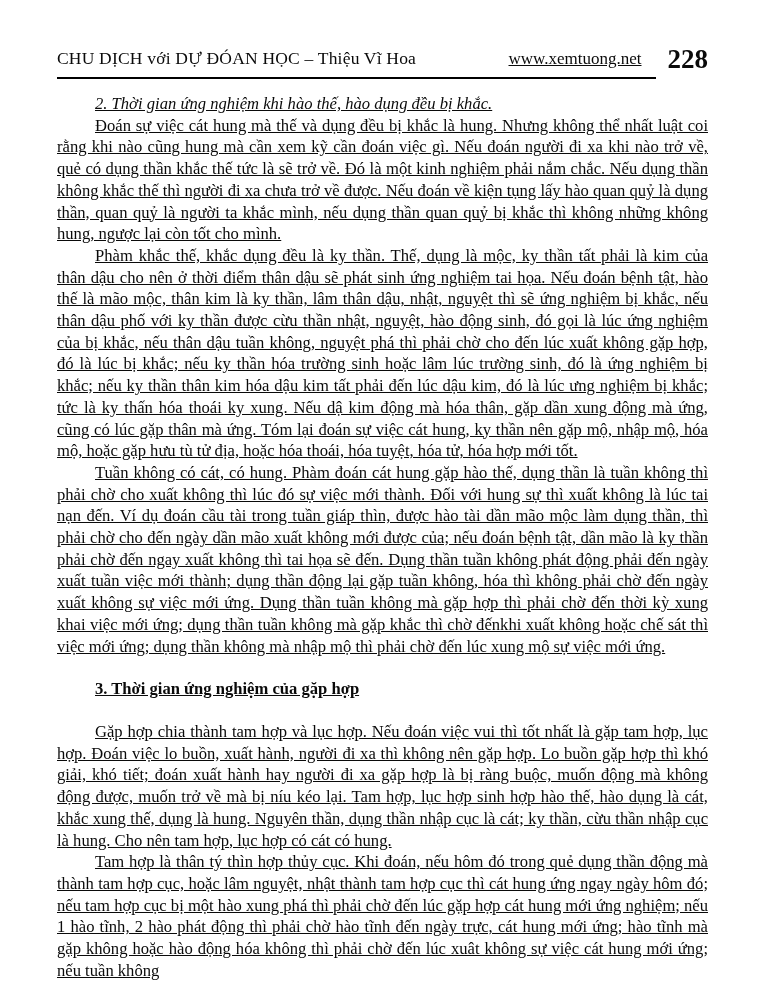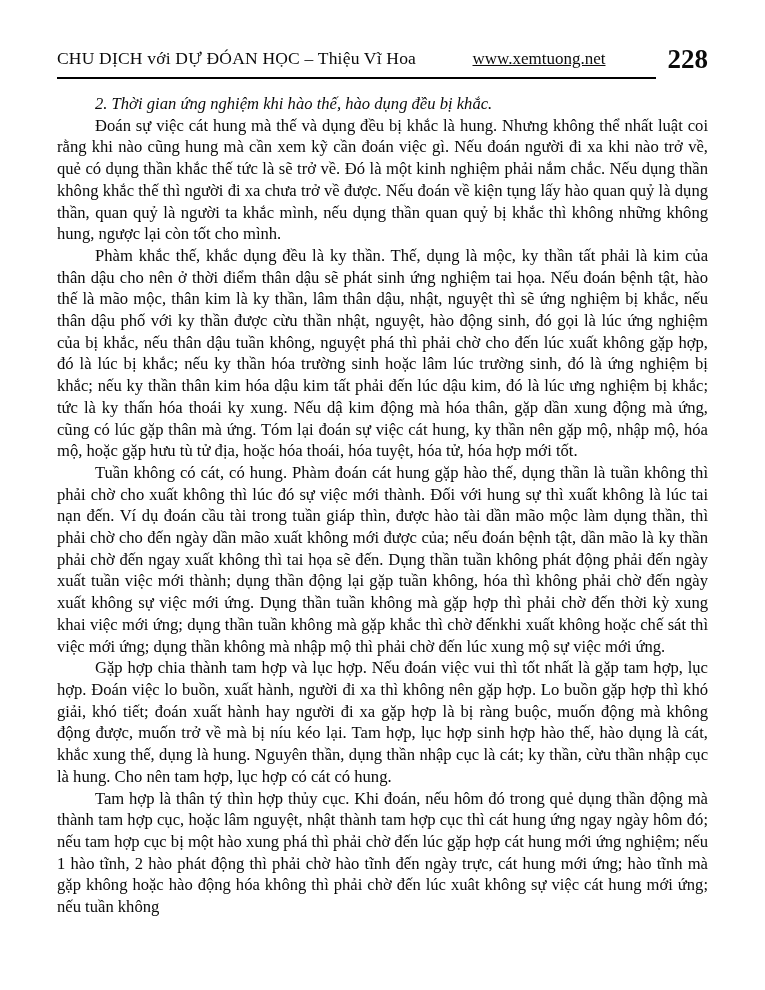--- a/index.html
+++ b/index.html
@@ -29,21 +29,21 @@
   .header .book-title {
     font-size: 17.5px;
     letter-spacing: 0.2px;
     white-space: nowrap;
   }
   .header .site-url {
     font-size: 17px;
     text-decoration: underline;
     color: #0a0a0a;
     margin-left: auto;
-    margin-right: 62px;
+    margin-right: 26px;
     white-space: nowrap;
   }
   .header .page-number {
     font-size: 27px;
     font-weight: bold;
     line-height: 1;
     position: relative;
     top: 4px;
     white-space: nowrap;
   }
@@ -54,20 +54,21 @@
   }
   .content {
     margin-top: 14px;
     font-size: 16.6px;
     line-height: 21.7px;
     text-align: justify;
   }
   .content p {
     margin: 0;
     text-indent: 38px;
+    text-decoration: underline;
   }
   .subheading-italic {
     font-style: italic;
     text-align: left;
   }
   .section-heading {
     font-weight: bold;
     text-indent: 38px;
     text-align: left;
     margin: 21px 0 21px 0 !important;
@@ -90,20 +91,21 @@
 
     <p class="subheading-italic">2. Thời gian ứng nghiệm khi hào thế, hào dụng đều bị khắc.</p>
 
     <p>Đoán sự việc cát hung mà thế và dụng đều bị khắc là hung. Nhưng không thể nhất luật coi rằng khi nào cũng hung mà cần xem kỹ cần đoán việc gì. Nếu đoán người đi xa khi nào trở về, quẻ có dụng thần khắc thế tức là sẽ trở về. Đó là một kinh nghiệm phải nắm chắc. Nếu dụng thần không khắc thế thì người đi xa chưa trở về được. Nếu đoán về kiện tụng lấy hào quan quỷ là dụng thần, quan quỷ là người ta khắc mình, nếu dụng thần quan quỷ bị khắc thì không những không hung, ngược lại còn tốt cho mình.</p>
 
     <p>Phàm khắc thế, khắc dụng đều là ky thần. Thế, dụng là mộc, ky thần tất phải là kim của thân dậu cho nên ở thời điểm thân dậu sẽ phát sinh ứng nghiệm tai họa. Nếu đoán bệnh tật, hào thế là mão mộc, thân kim là ky thần, lâm thân dậu, nhật, nguyệt thì sẽ ứng nghiệm bị khắc, nếu thân dậu phố với ky thần được cừu thần nhật, nguyệt, hào động sinh, đó gọi là lúc ứng nghiệm của bị khắc, nếu thân dậu tuần không, nguyệt phá thì phải chờ cho đến lúc xuất không gặp hợp, đó là lúc bị khắc; nếu ky thần hóa trường sinh hoặc lâm lúc trường sinh, đó là ứng nghiệm bị khắc; nếu ky thần thân kim hóa dậu kim tất phải  đến lúc dậu kim, đó là lúc ưng nghiệm bị khắc; tức là ky thấn hóa thoái ky xung. Nếu dậ kim động mà hóa thân, gặp dần xung động mà ứng, cũng có lúc gặp thân mà ứng. Tóm lại đoán sự việc cát hung, ky thần nên gặp mộ, nhập mộ, hóa mộ, hoặc gặp hưu tù tử địa, hoặc hóa thoái, hóa tuyệt, hóa tử, hóa hợp mới tốt.</p>
 
 
     <p>Tuần không có cát, có hung. Phàm đoán cát hung gặp hào thế, dụng thần là tuần không thì phải chờ cho xuất không thì lúc đó sự việc mới thành. Đối với hung sự thì xuất không là lúc tai nạn đến. Ví dụ đoán cầu tài trong tuần giáp thìn, được hào tài dần mão mộc làm dụng thần, thì phải chờ cho đến ngày dần mão xuất không mới được của; nếu đoán bệnh tật, dần mão là ky thần phải chờ đến ngay xuất không thì tai họa sẽ đến. Dụng thần tuần không phát động phải đến ngày xuất tuần việc mới thành; dụng thần động lại gặp tuần không, hóa thì không phải chờ đến ngày xuất không sự việc mới ứng. Dụng thần tuần không mà gặp hợp thì phải chờ đến thời kỳ xung khai việc mới ứng; dụng thần tuần không mà gặp khắc thì  chờ đếnkhi xuất không hoặc chế sát thì việc mới ứng; dụng thần không mà nhập mộ thì phải chờ đến lúc xung mộ sự việc mới ứng.</p>
 
+    <p class="section-heading">3. Thời gian ứng nghiệm của gặp hợp</p>
 
     <p>Gặp hợp chia thành tam hợp và lục hợp. Nếu đoán việc vui thì tốt nhất là gặp tam hợp, lục hợp. Đoán việc lo buồn, xuất hành, người đi xa thì không nên gặp hợp. Lo buồn gặp hợp thì khó giải, khó tiết; đoán xuất hành hay người đi xa gặp hợp là bị ràng buộc, muốn động mà không động được, muốn trở về mà bị níu kéo lại. Tam hợp, lục hợp sinh hợp hào thế, hào dụng là cát,  khắc xung thế, dụng là hung. Nguyên thần, dụng thần nhập cục là cát; ky thần, cừu thần nhập cục là hung. Cho nên tam hợp, lục hợp có cát có hung.</p>
 
     <p>Tam hợp là thân tý thìn hợp thủy cục.  Khi đoán, nếu hôm đó trong quẻ dụng thần động mà thành tam hợp cục, hoặc lâm nguyệt, nhật thành tam hợp cục thì cát hung ứng ngay ngày hôm đó; nếu tam hợp cục bị một hào xung phá thì phải chờ đến lúc gặp hợp cát hung mới ứng nghiệm; nếu 1 hào tĩnh, 2 hào  phát động thì phải chờ hào tĩnh đến ngày trực, cát hung mới ứng; hào tĩnh mà gặp không hoặc hào động hóa không thì phải chờ đến lúc xuât không sự việc cát hung mới ứng; nếu tuần không</p>
 
   </div>
 
 </div>
 
 </body></html>

